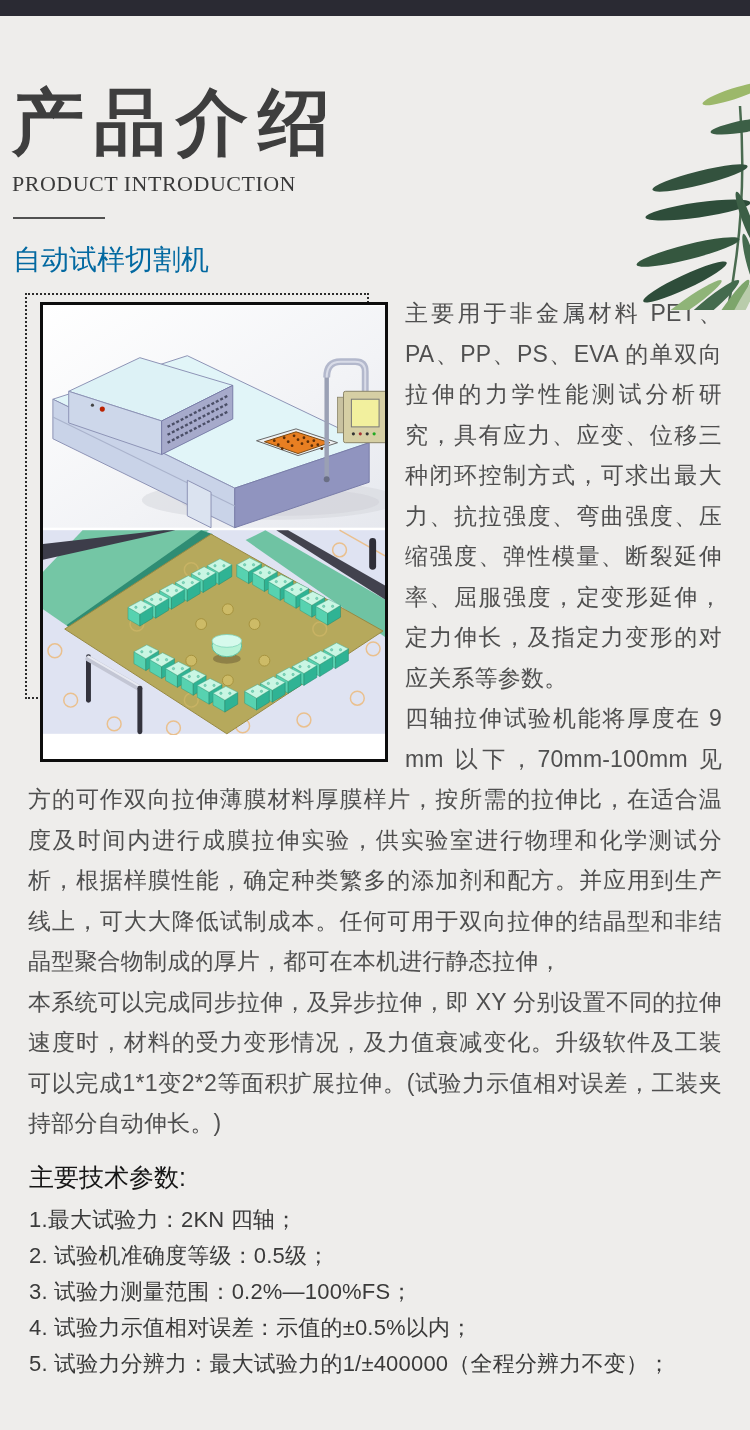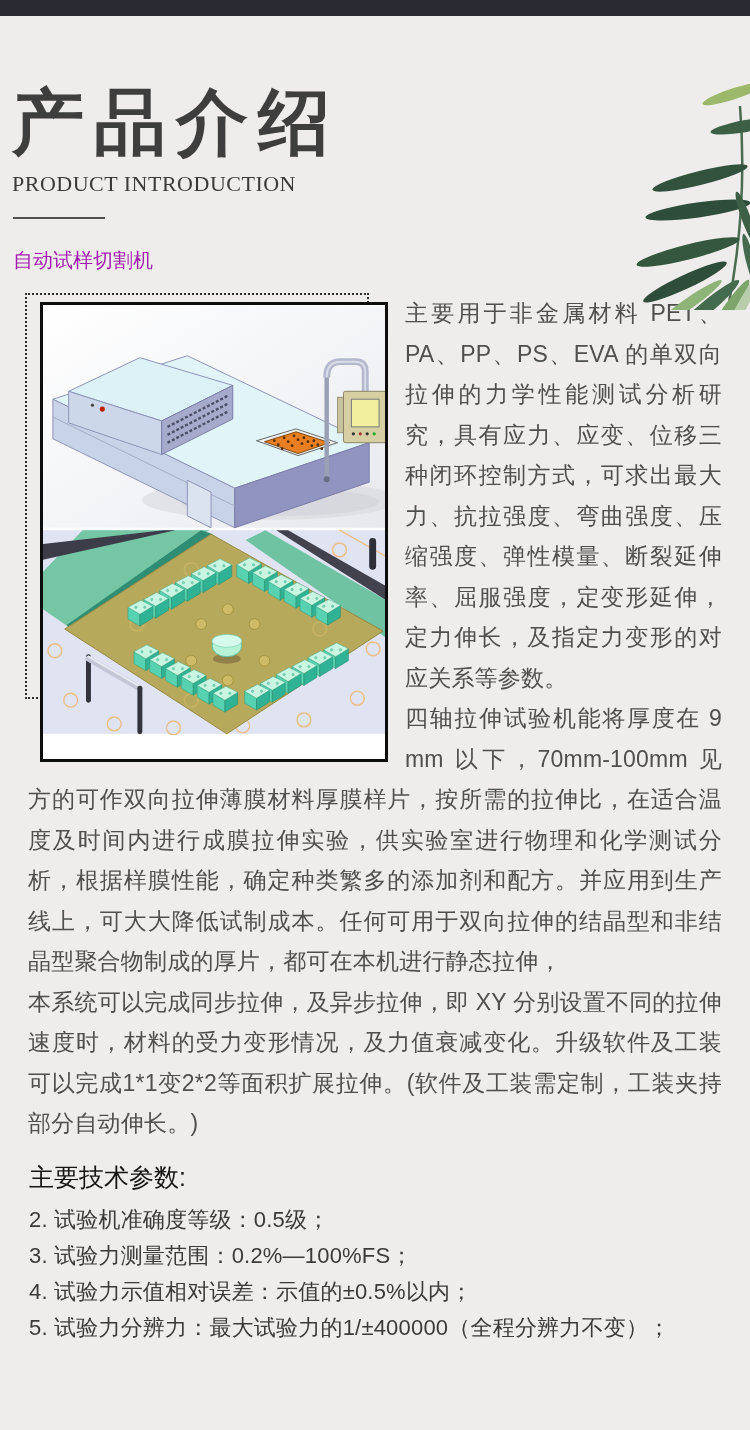--- a/index.html
+++ b/index.html
@@ -17,21 +17,21 @@
   .header{padding:70px 27px 0 12px;}
   .title-cn{
     font-size:72px;font-weight:900;color:#3e3e3e;
     letter-spacing:10px;line-height:1.0;white-space:nowrap;
   }
   .title-en{
     font-size:22px;color:#3a3a3a;letter-spacing:.5px;
     margin-top:14px;line-height:1.1;white-space:nowrap;font-family:Liberation Serif, serif;
   }
   .divider{width:92px;height:2px;background:#515151;margin:21px 0 0 1px;}
-  .product-name{font-size:20px;color:#a21caf;margin:24px 0 15px 1px;line-height:34px;}
+  .product-name{font-size:28px;color:#0369a1;margin:24px 0 15px 1px;line-height:34px;}
 
   .content{padding:0 28px;margin-top:16px;}
   .media{
     float:left;width:363px;height:470px;position:relative;margin-right:14px;
   }
   .dotted-frame{
     position:absolute;left:-3px;top:0;width:344px;height:406px;
     border:2px dotted #2c2c2c;box-sizing:border-box;
   }
   .imgbox{
@@ -240,25 +240,26 @@
         <line x1="46" y1="130" x2="98" y2="160" stroke="#c3c6d4" stroke-width="6" stroke-linecap="round"></line>
         <line x1="46" y1="128" x2="98" y2="158" stroke="#e8eaf2" stroke-width="2" stroke-linecap="round"></line>
         <line x1="98" y1="160" x2="98" y2="204" stroke="#33333d" stroke-width="5" stroke-linecap="round"></line>
       </svg>
 
     </div>
   </div>
 
   <p class="body-p">主要用于非金属材料 PET、PA、PP、PS、EVA 的单双向拉伸的力学性能测试分析研究，具有应力、应变、位移三种闭环控制方式，可求出最大力、抗拉强度、弯曲强度、压缩强度、弹性模量、断裂延伸率、屈服强度，定变形延伸，定力伸长，及指定力变形的对应关系等参数。</p>
   <p class="body-p">四轴拉伸试验机能将厚度在 9 mm 以下，70mm-100mm 见方的可作双向拉伸薄膜材料厚膜样片，按所需的拉伸比，在适合温度及时间内进行成膜拉伸实验，供实验室进行物理和化学测试分析，根据样膜性能，确定种类繁多的添加剂和配方。并应用到生产线上，可大大降低试制成本。任何可用于双向拉伸的结晶型和非结晶型聚合物制成的厚片，都可在本机进行静态拉伸，</p>
-  <p class="body-p">本系统可以完成同步拉伸，及异步拉伸，即 XY 分别设置不同的拉伸速度时，材料的受力变形情况，及力值衰减变化。升级软件及工装可以完成1*1变2*2等面积扩展拉伸。(软件及工装需定制，工装夹持部分自动伸长。)</p>
+  <p class="body-p">本系统可以完成同步拉伸，及异步拉伸，即 XY 分别设置不同的拉伸速度时，材料的受力变形情况，及力值衰减变化。升级软件及工装可以完成1*1变2*2等面积扩展拉伸。(试验力示值相对误差，工装夹持部分自动伸长。)</p>
 
   <div class="specs">
     <div class="specs-title">主要技术参数:</div>
     <ul class="specs-list">
+      <li>1.最大试验力：2KN 四轴；</li>
       <li>2. 试验机准确度等级：0.5级；</li>
       <li>3. 试验力测量范围：0.2%—100%FS；</li>
       <li>4. 试验力示值相对误差：示值的±0.5%以内；</li>
       <li>5. 试验力分辨力：最大试验力的1/±400000（全程分辨力不变）；</li>
     </ul>
   </div>
 
 </div>
 
 </body></html>

